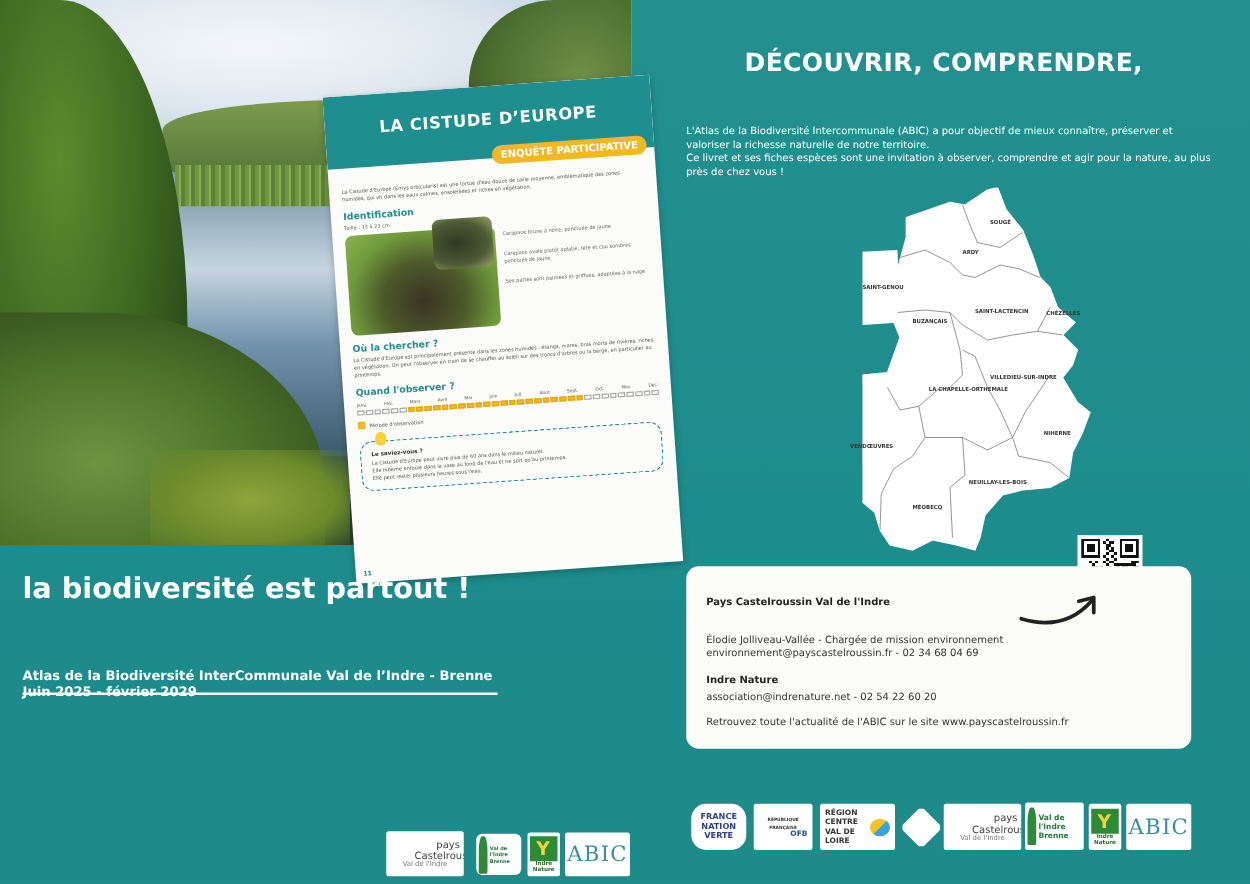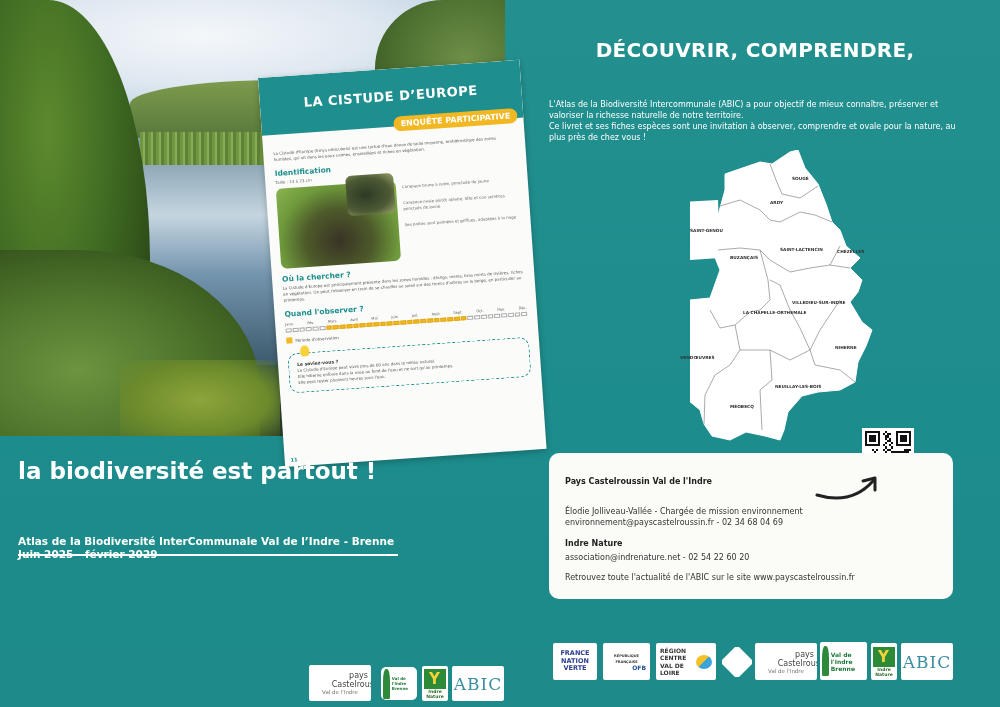--- a/index.html
+++ b/index.html
@@ -251,21 +251,21 @@
   </div>
   <div class="logo" style="left:452px;top:666px;width:52px;height:35px;">
     <span class="abic">ABIC</span>
   </div>
 
   <div class="rtitle">
     <div>DÉCOUVRIR, COMPRENDRE,</div>
   </div>
   <div class="rintro">
     <div>L'Atlas de la Biodiversité Intercommunale (ABIC) a pour objectif de mieux connaître, préserver et valoriser la richesse naturelle de notre territoire.</div>
-    <div>Ce livret et ses fiches espèces sont une invitation à observer, comprendre et ovale pour la nature, au plus près de chez vous !</div>
+    <div>Ce livret et ses fiches espèces sont une invitation à observer, comprendre et agir pour la nature, au plus près de chez vous !</div>
   </div>
 
   <div class="map">
     <svg viewBox="0 0 200 300">
       <path fill="#ffffff" stroke="#ffffff" stroke-width="1" d="
         M 35 24 L 70 12 L 82 14 L 100 2 L 108 0 L 115 18 L 128 34 L 136 54 L 142 72 L 150 80
         L 156 96 L 170 108 L 160 118 L 172 130 L 168 142 L 160 152 L 172 172 L 182 180 L 176 196
         L 168 212 L 165 232 L 150 240 L 128 242 L 112 246 L 98 262 L 94 280 L 90 290 L 75 286
         L 56 282 L 40 290 L 22 286 L 14 274 L 10 260 L -2 250 L 0 210 L -5 200 L 0 150
         L 20 148 L 30 120 L 22 100 L 26 74 L 30 58 L 35 40 Z"></path>
@@ -426,21 +426,21 @@
     <div class="org1">Pays Castelroussin Val de l'Indre</div>
     <div class="line1">
       <div>Élodie Jolliveau-Vallée - Chargée de mission environnement</div>
       <div>environnement@payscastelroussin.fr - 02 34 68 04 69</div>
     </div>
     <div class="org2">Indre Nature</div>
     <div class="line2">association@indrenature.net - 02 54 22 60 20</div>
     <div class="site">Retrouvez toute l'actualité de l'ABIC sur le site www.payscastelroussin.fr</div>
   </div>
 
-  <div class="logo" style="left:553px;top:643px;width:44px;height:37px;">
+  <div class="logo" style="left:553px;top:643px;width:44px;height:37px;border-radius:12px;">
     <div class="lbig" style="color:#2c3e8c;font-size:6.5px">FRANCE NATION VERTE</div>
   </div>
   <div class="logo" style="left:603px;top:643px;width:47px;height:37px;flex-direction:column;">
     <div class="lt" style="font-size:3.5px;color:#333">RÉPUBLIQUE FRANÇAISE</div>
     <div class="lt" style="color:#1d4f8c;font-size:6px;align-self:flex-end;margin-right:4px">OFB</div>
   </div>
   <div class="logo" style="left:656px;top:643px;width:60px;height:37px;">
     <div class="lbig" style="text-align:left;width:36px;font-size:6px">RÉGION CENTRE VAL DE LOIRE</div>
     <div style="width:16px;height:14px;background:linear-gradient(135deg,#f2c028 0 50%,#3aa3d8 50%);border-radius:50%"></div>
   </div>

